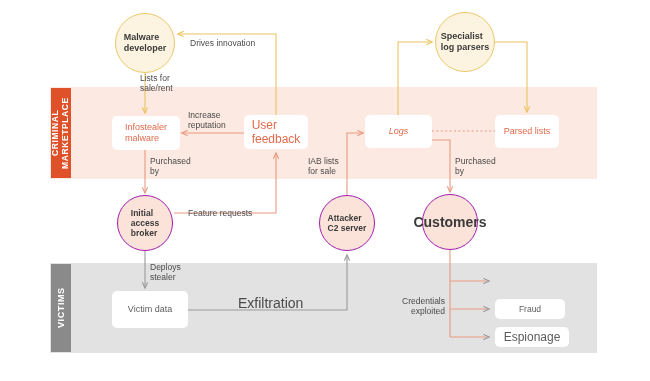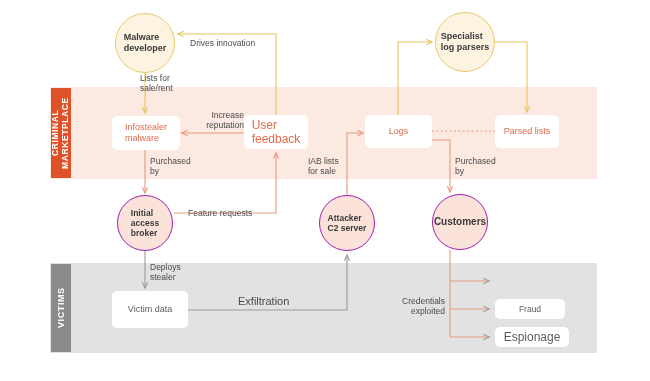--- a/index.html
+++ b/index.html
@@ -18,21 +18,21 @@
   .boxnode{background:#ffffff;border-radius:5px;}
   .boxnode.pink-text{color:#E06A4B;}
   .boxnode.gray-text{color:#5c5c5c;}
 
   .circlenode{border-radius:50%;font-weight:bold;color:#3a3a3a;}
   .circ-yellow{background:#FCF4E0;border:1px solid #EBC96A;}
   .circ-pink{background:#FBE3DA;border:1px solid #a21caf;}
 
   .edgelabel{position:absolute;color:#4a4a4a;line-height:1.22;white-space:pre;}
   .edgelabel.r{text-align:right;}
-  .edgelabel.c{text-align:right;}
+  .edgelabel.c{text-align:left;}
 </style>
 </head>
 <body>
 
 <div id="canvas">
 
   <svg class="layer" viewBox="0 0 650 381" xmlns="http://www.w3.org/2000/svg">
     <defs>
       <marker id="ah-y" markerWidth="7" markerHeight="7" refX="5.2" refY="3" orient="auto">
         <path d="M0,0.6 L5.4,3 L0,5.4" fill="none" stroke="#E9C35E" stroke-width="1"></path>
@@ -90,29 +90,29 @@
   <div class="node circlenode circ-yellow" style="left: 435px; top: 12px; width: 60px; height: 60px; font-size: 9px; white-space: pre;">Specialist
 log parsers</div>
 
   <div class="node circlenode circ-pink" style="left: 117px; top: 195px; width: 56px; height: 56px; font-size: 8.5px; white-space: pre;">Initial
 access
 broker</div>
 
   <div class="node circlenode circ-pink" style="left: 319px; top: 195px; width: 56px; height: 56px; font-size: 8.5px; white-space: pre;">Attacker
 C2 server</div>
 
-  <div class="node circlenode circ-pink" style="left:432px;top:194px;width:56px;height:56px;font-size:10px;">Customers</div>
+  <div class="node circlenode circ-pink" style="left:422px;top:194px;width:56px;height:56px;font-size:14px;">Customers</div>
 
   <div class="node boxnode pink-text" style="left: 112px; top: 116px; width: 68px; height: 34px; font-size: 9px; white-space: pre;">Infostealer
 malware</div>
 
   <div class="node boxnode pink-text" style="left: 244px; top: 115px; width: 64px; height: 34px; font-size: 12px; white-space: pre;">User
 feedback</div>
 
-  <div class="node boxnode pink-text" style="left:365px;top:115px;width:67px;height:33px;font-size:9px;">Logs</div>
+  <div class="node boxnode pink-text" style="left:365px;top:115px;width:67px;height:33px;font-size:9px;font-style:italic;">Logs</div>
 
   <div class="node boxnode pink-text" style="left:495px;top:115px;width:64px;height:33px;font-size:9px;">Parsed lists</div>
 
   <div class="node boxnode gray-text" style="left:112px;top:291px;width:76px;height:37px;font-size:9px;">Victim data</div>
 
 
   <div class="node boxnode gray-text" style="left:495px;top:299px;width:70px;height:20px;font-size:8.5px;">Fraud</div>
 
   <div class="node boxnode gray-text" style="left:495px;top:327px;width:74px;height:20px;font-size:12px;">Espionage</div>
 
@@ -125,21 +125,21 @@
 reputation</div>
 
   <div class="edgelabel" style="left: 150px; top: 156px; font-size: 8.5px; white-space: pre;">Purchased
 by</div>
 
   <div class="edgelabel" style="left:188px;top:208px;font-size:8.5px;">Feature requests</div>
 
   <div class="edgelabel" style="left: 150px; top: 262px; font-size: 8.5px; white-space: pre;">Deploys
 stealer</div>
 
-  <div class="edgelabel" style="left:238px;top:295px;font-size:11px;">Exfiltration</div>
+  <div class="edgelabel" style="left:238px;top:295px;font-size:14px;">Exfiltration</div>
 
   <div class="edgelabel" style="left: 308px; top: 156px; font-size: 8.5px; white-space: pre;">IAB lists
 for sale</div>
 
   <div class="edgelabel" style="left: 455px; top: 156px; font-size: 8.5px; white-space: pre;">Purchased
 by</div>
 
   <div class="edgelabel r" style="left: 383px; top: 296px; width: 62px; font-size: 8.5px; white-space: pre;">Credentials
 exploited</div>
 

